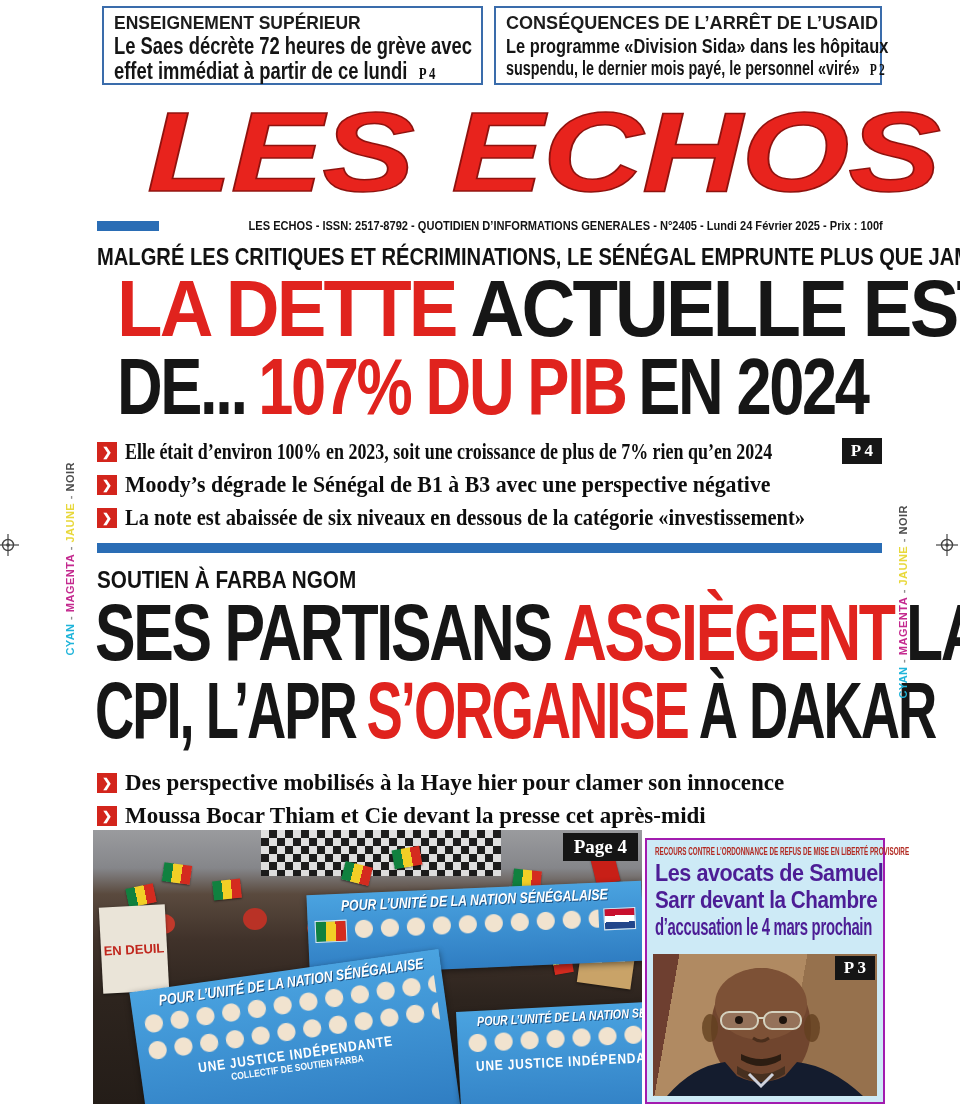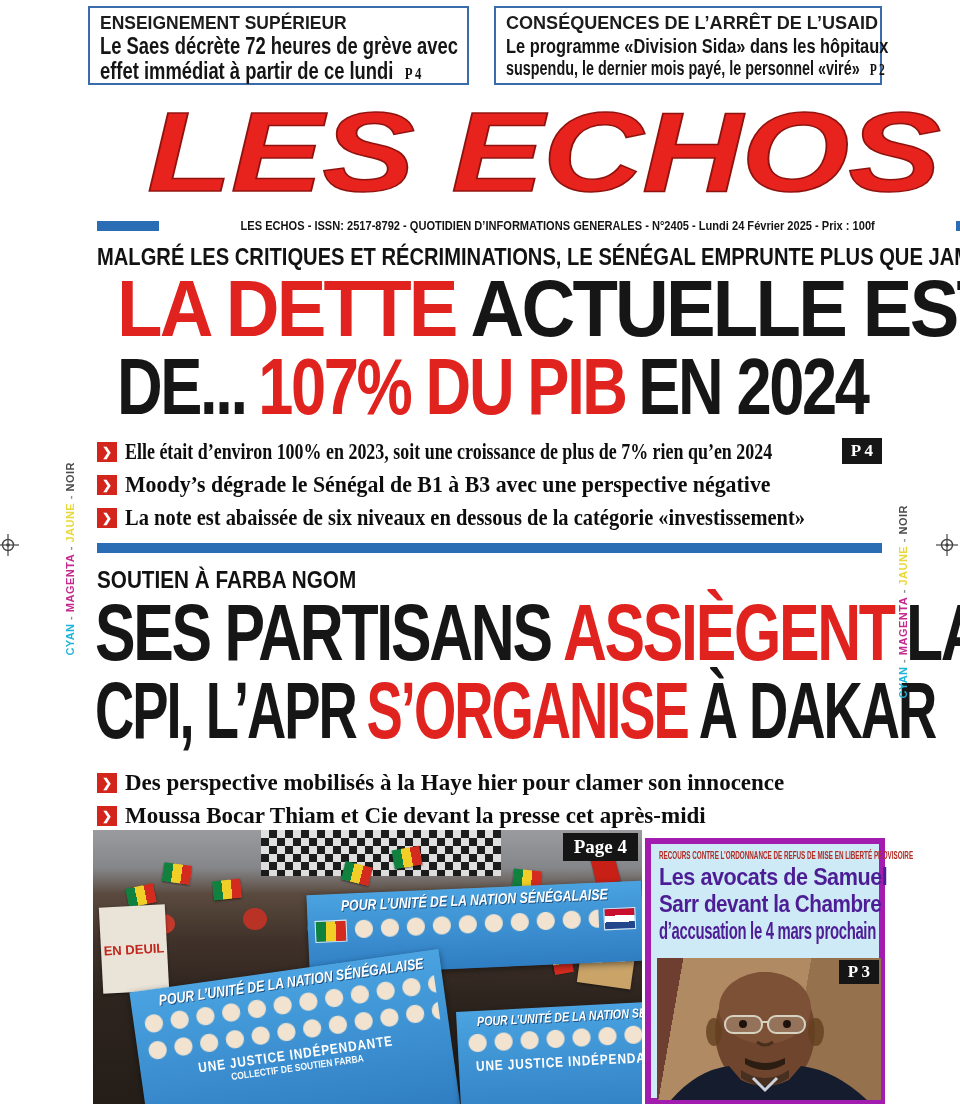--- a/index.html
+++ b/index.html
@@ -2,39 +2,39 @@
 <html><head>
 <meta charset="utf-8">
 <style>
   html,body{margin:0;padding:0;background:#e9e9e9;}
   .page{position:relative;width:960px;height:1104px;background:#ffffff;overflow:hidden;
         font-family:"Liberation Sans",sans-serif;color:#111;}
 
   
   .teaser{position:absolute;top:6px;height:79px;border:2px solid #3a6cab;background:#fff;
           padding:4px 10px 4px 10px;box-sizing:border-box;}
-  #teaser-left{left:88px;width:381px;}
+  #teaser-left{left:102px;width:381px;}
   #teaser-right{left:494px;width:388px;}
   .teaser-kicker{font-weight:bold;font-size:19px;white-space:nowrap;transform-origin:0 50%;color:#1c1c1c;}
   #teaser-left .teaser-kicker{transform:scaleX(.92);}
   #teaser-right .teaser-kicker{transform:scaleX(.95);}
   .tline{display:block;font-weight:bold;color:#151515;white-space:nowrap;transform-origin:0 50%;line-height:1.1;}
   .tl1a{font-size:23px;transform:scaleX(.80);}
   .tl1b{font-size:23px;transform:scaleX(.80);}
   .tl2a{font-size:21px;transform:scaleX(.78);}
   .tl2b{font-size:20px;transform:scaleX(.72);}
   .pageref{font-family:"Liberation Serif",serif;font-weight:bold;font-size:16px;margin-left:14px;color:#111;}
 
   
   .masthead{position:absolute;left:99px;top:94px;width:785px;height:122px;margin-left:48px;}
   .masthead-title{font-size:114px;line-height:1.02;font-weight:bold;font-style:italic;
         color:#e8231d;-webkit-text-stroke:1.5px #8f120e;white-space:nowrap;
         transform:scaleX(1.22);transform-origin:0 50%;letter-spacing:-1px;}
 
-  .inforow{position:absolute;left:97px;top:218px;width:785px;display:flex;align-items:center;gap:12px;}
+  .inforow{position:absolute;left:97px;top:218px;width:785px;display:flex;align-items:center;gap:20px;}
   .infobar{height:10px;background:#2a6db5;flex:0 0 62px;}
   .infotext{flex:1;text-align:center;font-size:13.5px;font-weight:bold;white-space:nowrap;
             transform:scaleX(.82);transform-origin:50% 50%;color:#17175e;color:#141414;}
 
   
   .kicker{position:absolute;left:97px;font-weight:bold;white-space:nowrap;transform-origin:0 0;color:#121212;}
   #kicker1{top:243px;font-size:24px;transform:scaleX(.84);}
   #kicker2{top:567px;font-size:23px;transform:scaleX(.90);}
 
   .headline{position:absolute;left:95px;width:792px;overflow:visible;}
@@ -97,21 +97,21 @@
   .mini-flag-nl{position:absolute;right:7px;top:26px;width:30px;height:20px;
         background:linear-gradient(180deg,#c8102e 0 33%,#ffffff 33% 66%,#21468b 66% 100%);border:1px solid #dfe8ef;}
   #banner-mid{left:215px;top:58px;width:335px;height:80px;transform:rotate(-2.5deg);}
   #banner-bl{left:46px;top:140px;width:312px;height:160px;transform:rotate(-8deg);}
   #banner-br{left:366px;top:176px;width:228px;height:120px;transform:rotate(-3deg);}
   .page4-badge{position:absolute;top:3px;right:4px;background:#151515;color:#fff;
         font-family:"Liberation Serif",serif;font-weight:bold;font-size:19px;padding:3px 11px;}
 
   
   .sidebar{position:absolute;left:645px;top:838px;width:240px;height:266px;background:#cdeaf6;
-           border:6px solid #a21caf;box-sizing:border-box;padding:4px 8px;}
+           border:2px solid #a21caf;box-sizing:border-box;padding:4px 8px;}
   .sidebar-kicker{color:#b22a22;font-weight:bold;font-size:10.5px;white-space:nowrap;
                   transform:scaleX(.60);transform-origin:0 50%;margin-top:1px;}
   .sidebar-headline{margin-top:2px;font-weight:bold;color:#4c1d95;}
   .sh-line{display:block;font-size:24px;line-height:1.13;white-space:nowrap;transform-origin:0 50%;letter-spacing:-.5px;}
   .sh1{transform:scaleX(.90);}
   .sh2{transform:scaleX(.86);}
   .sh3{transform:scaleX(.62);}
   .portrait{position:absolute;left:6px;top:114px;width:224px;height:142px;overflow:hidden;
         background:linear-gradient(100deg,#6e3f30 0 26px,#b08a62 26px 62%,#96714d 62% 100%);}
   .p3-badge{position:absolute;top:2px;right:2px;background:#151515;color:#fff;

